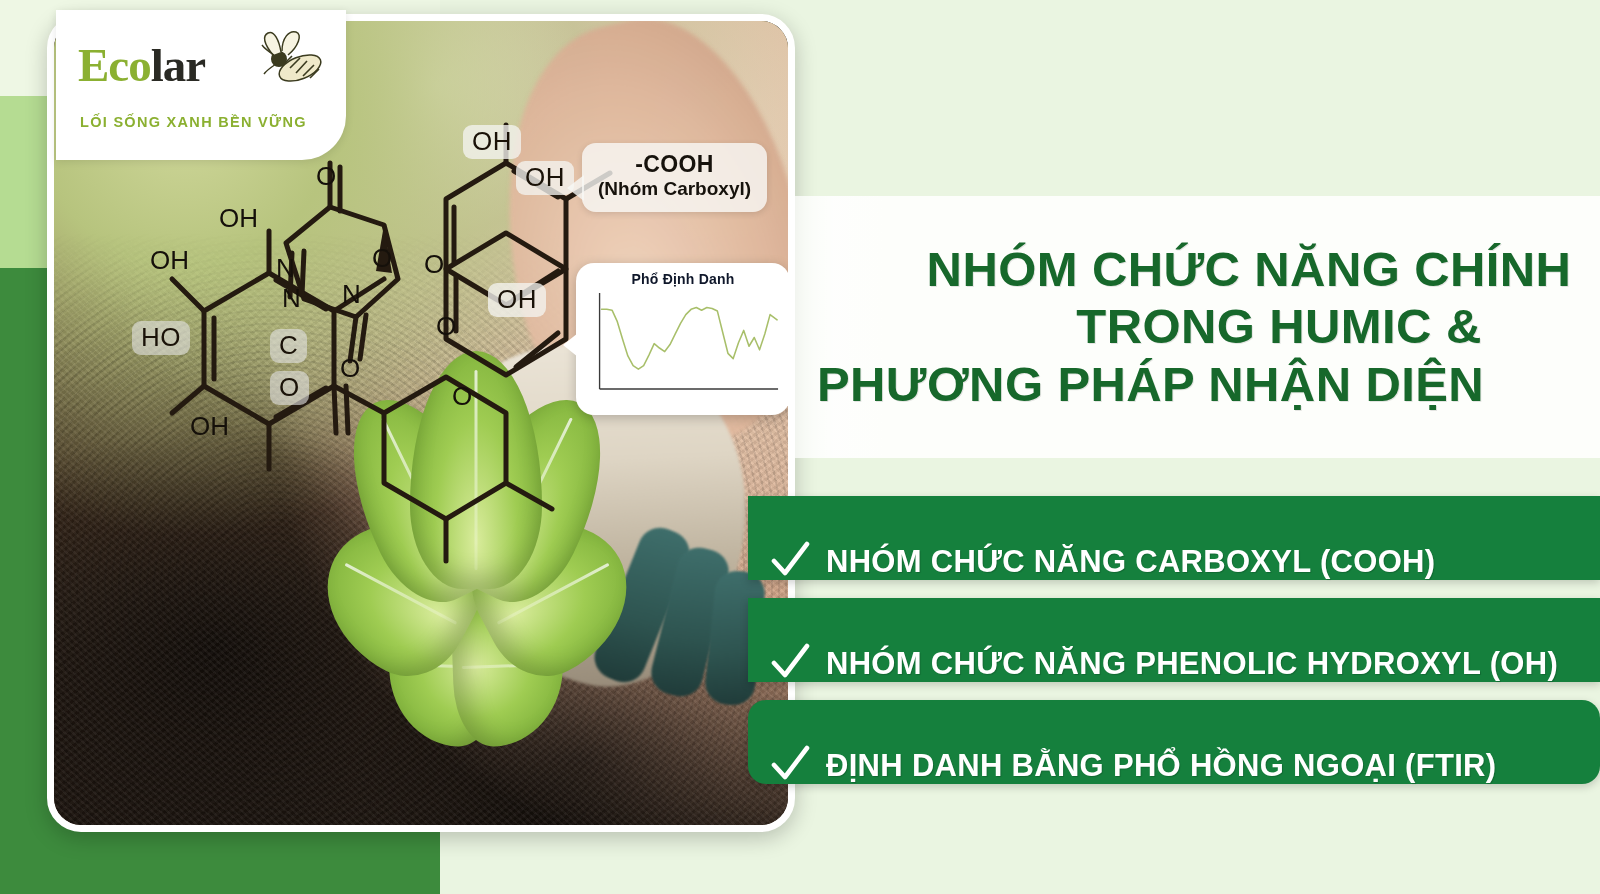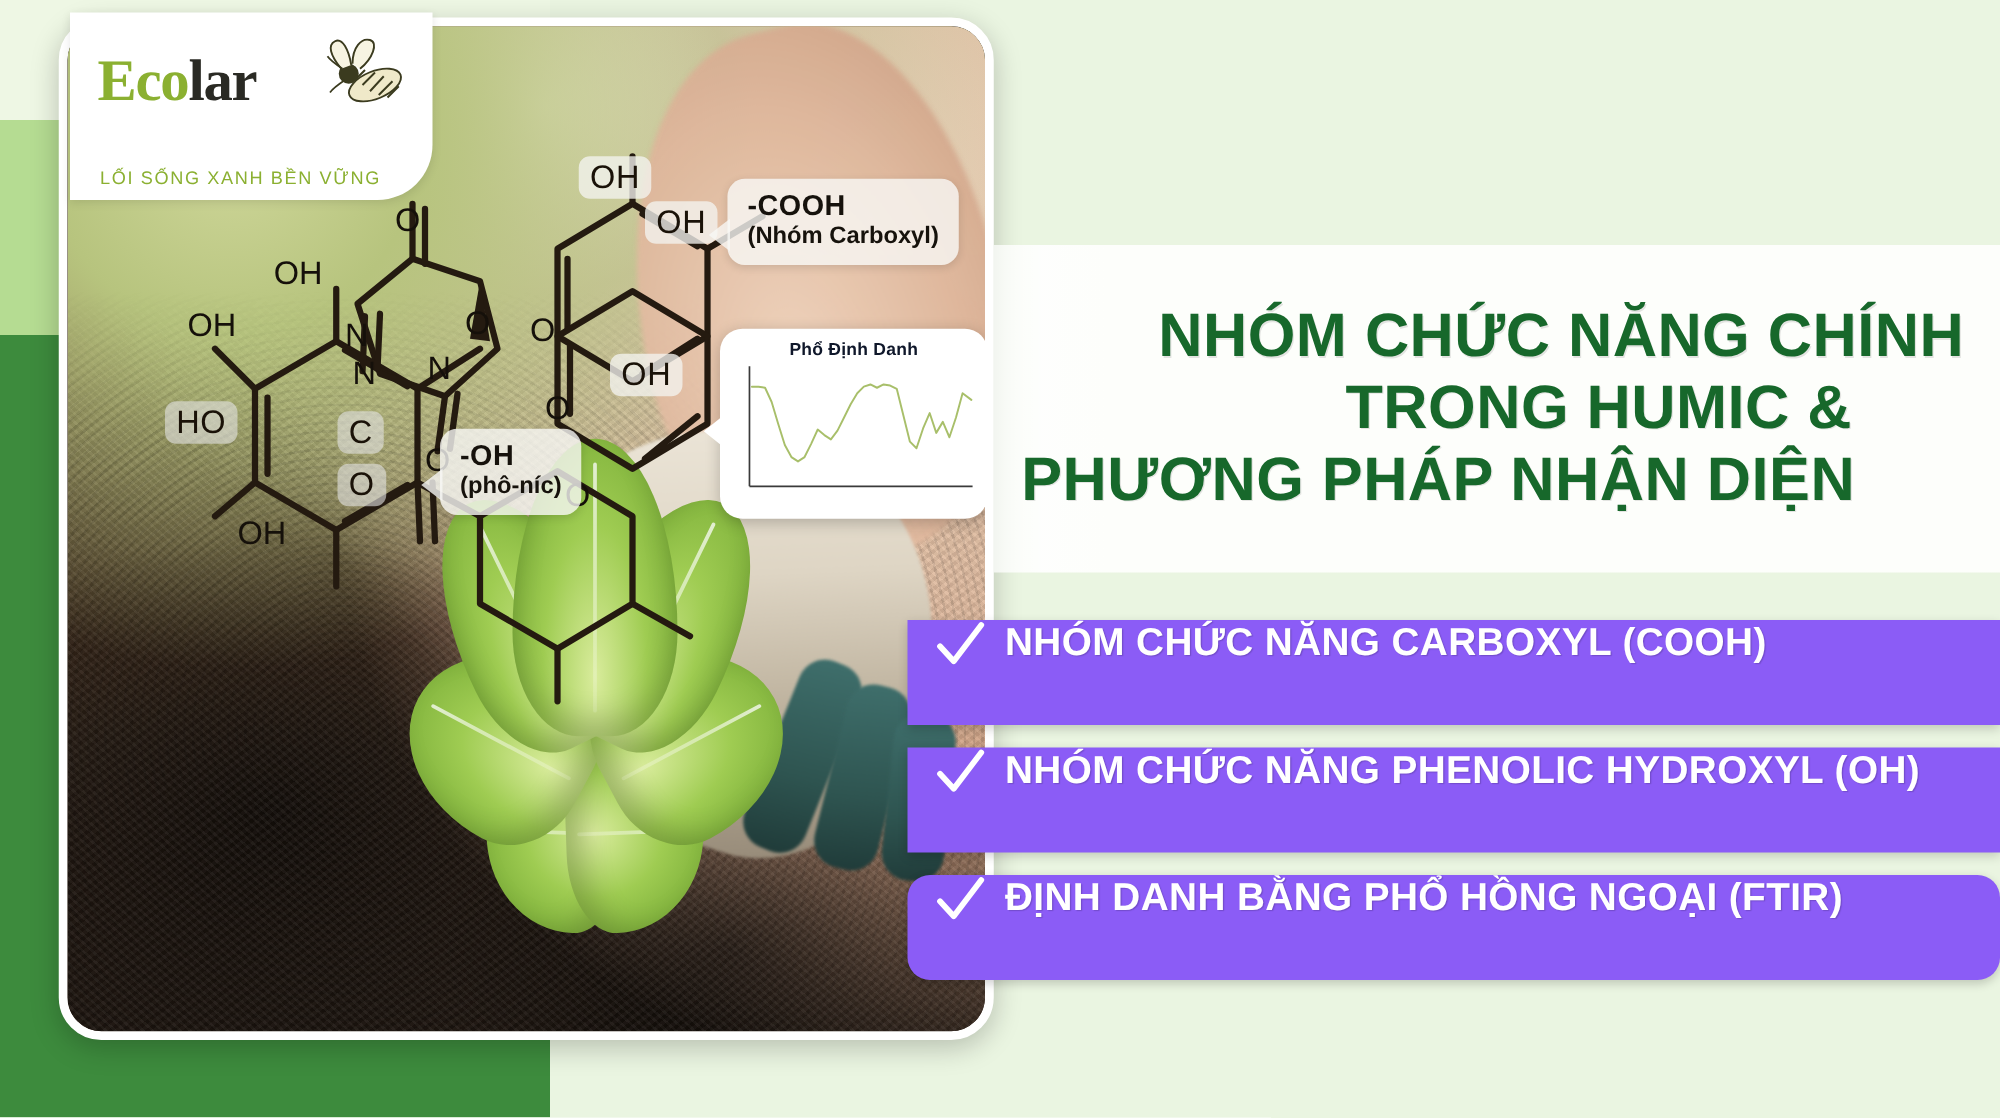--- a/index.html
+++ b/index.html
@@ -145,20 +145,21 @@
     font-size: 26px; color: #15100a; font-weight: 400;
     white-space: nowrap;
   }
 
   
   .callout {
     position: absolute;
     background: rgba(248,248,245,.80);
     border-radius: 14px;
     padding: 9px 16px 11px;
+    text-align: center;
     color: #16120c;
     font-family: "Liberation Sans", sans-serif;
     box-shadow: 0 2px 7px rgba(0,0,0,.12);
   }
   .callout .c-main { font-size: 23px; font-weight: 700; line-height: 1.12; letter-spacing: .4px; }
   .callout .c-sub  { font-size: 19px; font-weight: 700; line-height: 1.2; }
   .callout::before {
     content:""; position:absolute; left:-15px; top:46%;
     border-top: 13px solid transparent;
     border-bottom: 13px solid transparent;
@@ -208,26 +209,27 @@
     text-shadow: 1px 1px 0 rgba(0,0,0,.10);
   }
   .title-line.l1 { text-align: center; }
   .title-line.l2 { text-align: center; padding-left: 60px;}
   .title-line.l3 { text-align: left; }
 
   
   .bullets { position: absolute; left: 726px; top: 496px; width: 874px; }
   .bullet {
     position: relative;
-    display: flex; align-items: flex-start;
+    display: flex; align-items: flex-end;
     height: 84px;
-    background: #8b5cf6;
+    background: #15803d;
     padding-left: 22px;
     margin-bottom: 18px;
     box-shadow: 0 3px 8px rgba(0,0,0,.18);
+    margin-left: 22px;
   }
   .bullet:last-child { margin-bottom: 0; border-radius: 18px; }
   .check {
     flex: 0 0 auto;
     width: 40px; height: 40px;
     margin-right: 16px;
     position: relative;
   }
   .check svg { width: 40px; height: 40px; display:block; }
   .bullet-text {
@@ -253,24 +255,23 @@
     position: absolute; left: 22px; top: 32px;
     font-family: "Liberation Serif", serif;
     font-size: 47px; font-weight: 700; letter-spacing: -1px;
     line-height: 1;
   }
   .logo-eco { color: #8bb031; }
   .logo-lar { color: #2a2a24; }
   .logo-tag {
     position: absolute; left: 24px; top: 104px;
     font-family: "Liberation Sans", sans-serif;
-    font-size: 14.5px; font-weight: 400; letter-spacing: 1.3px;
+    font-size: 14.5px; font-weight: 700; letter-spacing: 1.3px;
     color: #8bb031;
     white-space: nowrap;
-    margin-top: 21px;
   }
   .logo-bee { position: absolute; right: 14px; top: 14px; width: 84px; height: 70px; }
   .logo-bee svg { width: 100%; height: 100%; display:block; }
 </style>
 </head>
 <body>
 
 <div class="stage">
 
   <div class="bg-right"></div>
@@ -364,24 +365,20 @@
       <div class="atom-plain" style="left:318px; top:222px;">O</div>
       <div class="atom-plain" style="left:370px; top:228px;">O</div>
       <div class="atom-plain" style="left:382px; top:290px;">O</div>
       <div class="atom-plain" style="left:398px; top:360px;">O</div>
 
       <div class="callout callout-cooh">
         <div class="c-main">-COOH</div>
         <div class="c-sub">(Nhóm Carboxyl)</div>
       </div>
 
-      <div class="callout callout-oh">
-        <div class="c-main">-OH</div>
-        <div class="c-sub">(phô-níc)</div>
-      </div>
 
       <div class="spectrum-card">
         <div class="spectrum-title">Phổ Định Danh</div>
         <div class="spectrum-plot">
           <svg id="spectrum-svg" viewBox="0 0 200 112" preserveAspectRatio="none" xmlns="http://www.w3.org/2000/svg">
             <g>
               <line x1="14" y1="4" x2="14" y2="100" stroke="#3a3a3a" stroke-width="1.4"></line>
               <line x1="14" y1="100" x2="198" y2="100" stroke="#3a3a3a" stroke-width="1.4"></line>
             </g>
             <polyline id="spectrum-path" fill="none" stroke="#a8bf6a" stroke-width="1.6" stroke-linejoin="round" stroke-linecap="round" points="16.00,20.32 21.43,20.32 26.86,21.20 32.29,32.64 37.72,50.24 43.15,66.96 48.58,76.64 54.01,80.16 59.44,76.64 64.87,66.08 70.30,54.64 75.73,59.04 81.16,62.56 86.59,55.52 92.02,44.96 97.45,34.40 102.88,25.60 108.31,20.32 113.74,18.56 119.17,21.20 124.60,18.56 130.03,19.44 135.46,22.08 140.89,43.20 146.32,64.32 151.75,69.60 157.18,53.76 162.61,41.44 168.04,57.28 173.47,48.48 178.90,60.80 184.33,44.96 189.76,25.60 197.00,30.88"></polyline>

